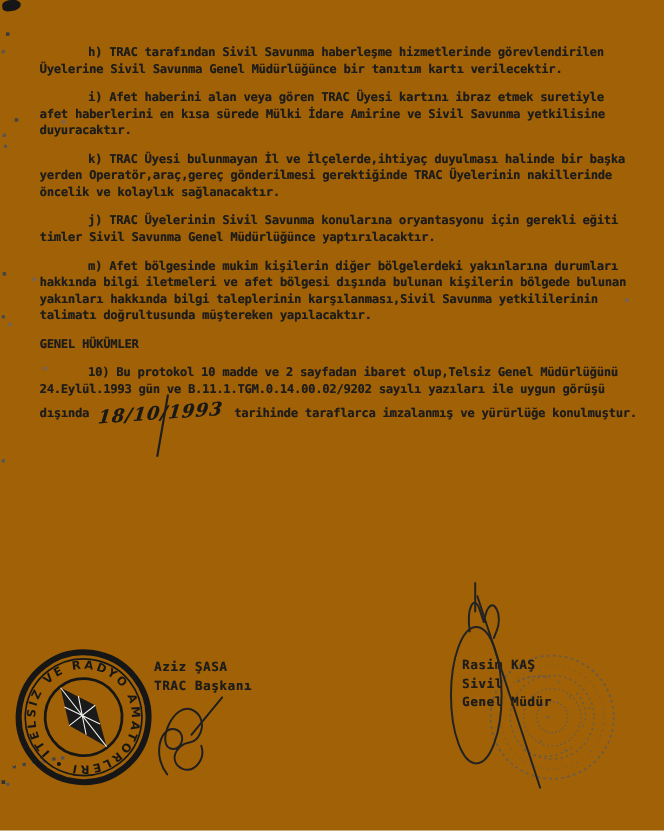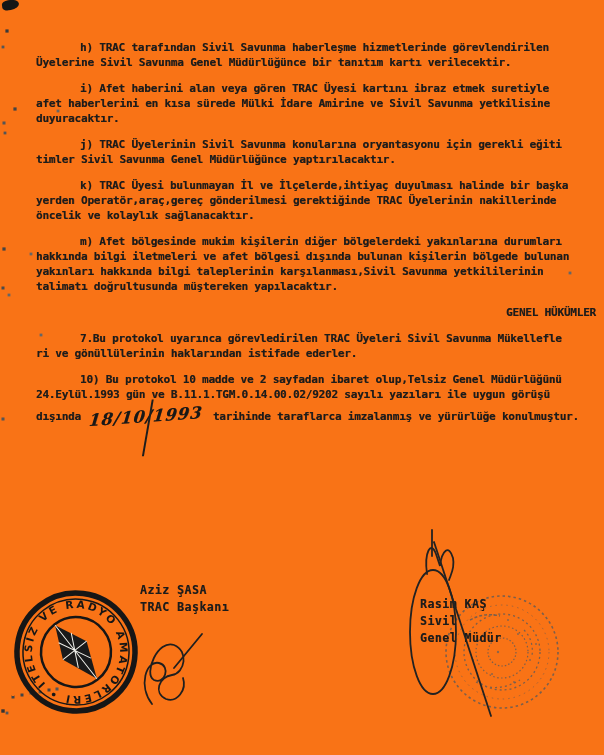--- a/index.html
+++ b/index.html
@@ -1,29 +1,29 @@
 <!DOCTYPE html>
 <html><head>
 <meta charset="utf-8">
 <style>
   html,body{margin:0;padding:0;background:#e8e8e4;}
   .page{
     position:relative;width:604px;height:755px;margin:0 auto;
-    background:#f97316;overflow:hidden;
+    background:#a16207;overflow:hidden;
     font-family:"DejaVu Sans Mono","Liberation Mono",monospace;
     color:#1c1c1c;
   }
   .doc{position:absolute;left:36px;right:8px;top:40px;}
   .doc p{
     margin:0 0 11px 0;font-size:11px;line-height:15px;font-weight:bold;
     white-space:pre-line;text-indent:44px;letter-spacing:-0.2px;
     text-shadow:0.3px 0 0 rgba(20,20,20,.55);
   }
   .heading{
-    text-align:right;font-size:11.5px;font-weight:bold;letter-spacing:3px;
+    text-align:left;font-size:11.5px;font-weight:bold;letter-spacing:3px;
     margin:13px 0 14px 0;text-indent:0 !important;
   }
   .p10a{margin-bottom:0 !important;}
   .p10row{
     display:block;font-size:11px;line-height:26px;font-weight:bold;
     letter-spacing:-0.2px;text-shadow:0.3px 0 0 rgba(20,20,20,.55);
     margin-bottom:8px;white-space:nowrap;
   }
   .hand{
     display:inline-block;position:relative;margin:0 10px 0 8px;
@@ -33,21 +33,21 @@
     top:2px;
   }
   .hand::after{
     content:"";position:absolute;left:52%;top:-4px;width:1.6px;height:56px;
     background:#1d1d1d;transform:rotate(4deg);
   }
   
   .sig-area{position:absolute;left:0;top:560px;width:604px;height:195px;}
   .trac-stamp{position:absolute;left:10px;top:26px;width:132px;height:132px;z-index:1;}
   .left-name{
-    position:absolute;left:140px;top:22px;z-index:2;
+    position:absolute;left:140px;top:38px;z-index:2;
     font-size:11.5px;line-height:17px;font-weight:bold;letter-spacing:0.5px;
     text-shadow:0.3px 0 0 rgba(20,20,20,.55);
   }
   .left-sig{position:absolute;left:138px;top:68px;width:74px;height:84px;z-index:3;}
   .ministry-stamp{position:absolute;left:440px;top:30px;width:124px;height:124px;z-index:1;}
   .right-name{
     position:absolute;left:420px;top:36px;z-index:2;
     font-size:11.5px;line-height:17px;font-weight:bold;letter-spacing:0.5px;
     text-shadow:0.3px 0 0 rgba(20,20,20,.55);
   }
@@ -80,32 +80,30 @@
   <div class="blob"></div>
   <div class="speck"></div>
   <div class="dotline"></div>
 
   <div class="doc">
     <p>h) TRAC tarafından Sivil Savunma haberleşme hizmetlerinde görevlendirilen
 Üyelerine Sivil Savunma Genel Müdürlüğünce bir tanıtım kartı verilecektir.</p>
     <p>i) Afet haberini alan veya gören TRAC Üyesi kartını ibraz etmek suretiyle
 afet haberlerini en kısa sürede Mülki İdare Amirine ve Sivil Savunma yetkilisine
 duyuracaktır.</p>
-    <p>j) TRAC Üyelerinin Sivil Savunma konularına oryantasyonu için gerekli eğiti
-timler Sivil Savunma Genel Müdürlüğünce yaptırılacaktır.</p>
     <p>k) TRAC Üyesi bulunmayan İl ve İlçelerde,ihtiyaç duyulması halinde bir başka
 yerden Operatör,araç,gereç gönderilmesi gerektiğinde TRAC Üyelerinin nakillerinde
 öncelik ve kolaylık sağlanacaktır.</p>
+    <p>j) TRAC Üyelerinin Sivil Savunma konularına oryantasyonu için gerekli eğiti
+timler Sivil Savunma Genel Müdürlüğünce yaptırılacaktır.</p>
     <p>m) Afet bölgesinde mukim kişilerin diğer bölgelerdeki yakınlarına durumları
 hakkında bilgi iletmeleri ve afet bölgesi dışında bulunan kişilerin bölgede bulunan
 yakınları hakkında bilgi taleplerinin karşılanması,Sivil Savunma yetkililerinin
 talimatı doğrultusunda müştereken yapılacaktır.</p>
     <p class="heading">GENEL HÜKÜMLER</p>
-    <p>7.Bu protokol uyarınca görevledirilen TRAC Üyeleri Sivil Savunma Mükellefle
-ri ve gönüllülerinin haklarından istifade ederler.</p>
     <p class="p10a">10) Bu protokol 10 madde ve 2 sayfadan ibaret olup,Telsiz Genel Müdürlüğünü
 24.Eylül.1993 gün ve B.11.1.TGM.0.14.00.02/9202  sayılı yazıları ile uygun görüşü</p>
     <div class="p10row">
       <span>dışında</span><span class="hand">18/10/1993</span><span>tarihinde taraflarca imzalanmış ve yürürlüğe konulmuştur.</span>
     </div>
   </div>
 
   <div class="sig-area">
 
     <svg class="trac-stamp" viewBox="0 0 132 132">

